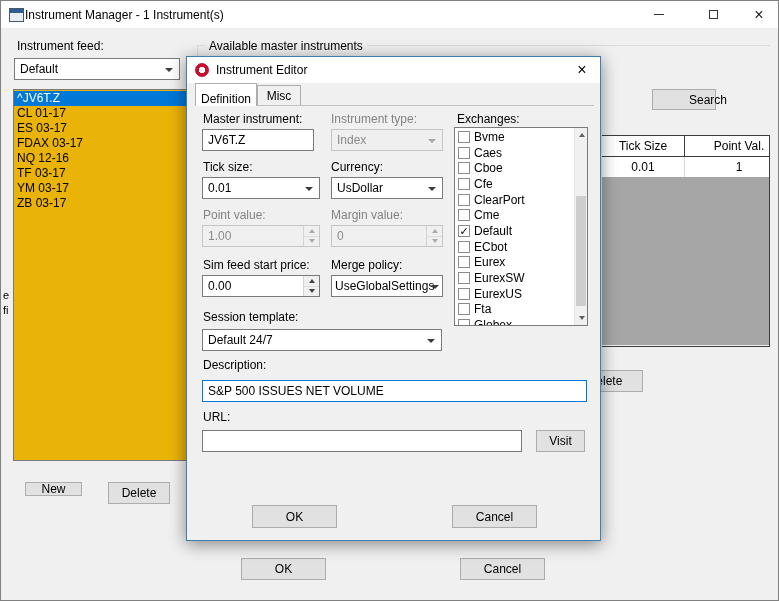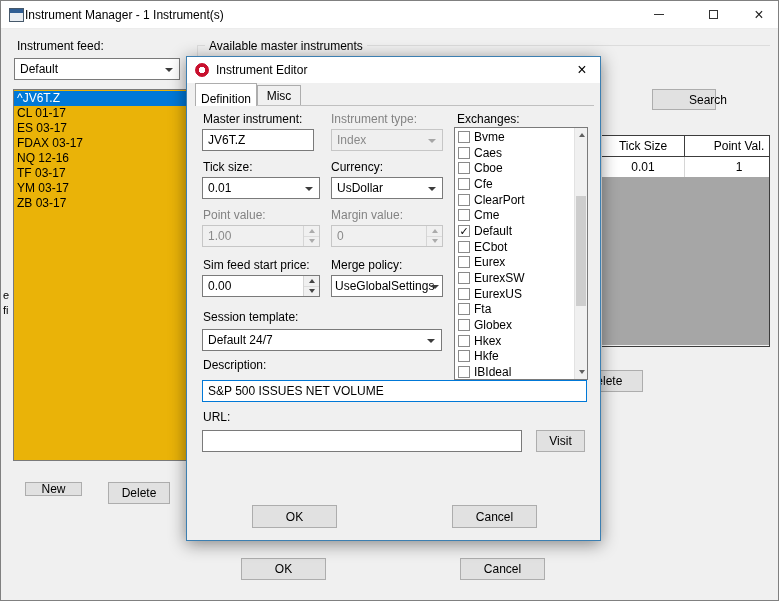--- a/index.html
+++ b/index.html
@@ -90,21 +90,21 @@
              background:radial-gradient(circle at 50% 50%, #fff 0 3px, #c8102e 3px 7px, transparent 7px); }
   .dlg-title { margin-left:7px; }
   .dlg-close { position:absolute; right:3px; top:1px; width:30px; height:24px;
                display:flex; align-items:center; justify-content:center; font-size:16px; }
   .tab { position:absolute; display:flex; align-items:center; justify-content:center;
          border:1px solid #adadad; border-bottom:none; background:#f0f0f0; }
   .tab.active { background:#fff; z-index:2; }
   .tab-underline { position:absolute; left:8px; top:48px; width:399px; height:1px; background:#c0c0c0; }
 
   
-  .ex-list { position:absolute; left:267px; top:70px; width:134px; height:253px;
+  .ex-list { position:absolute; left:267px; top:70px; width:134px; height:199px;
              background:#fff; border:1px solid #7a7a7a; }
   .ex-items { position:absolute; left:0; top:0; bottom:0; right:13px; overflow:hidden; padding-top:1px; }
   .ex-row { height:15.7px; display:flex; align-items:center; }
   .cb { width:12px; height:12px; flex:none; margin:0 4px 0 3px; background:#fff;
         border:1px solid #8a8a8a; font-size:11px; line-height:10px; text-align:center; color:#000; }
   .ex-lbl { white-space:nowrap; }
   .sb { position:absolute; top:0; right:0; bottom:0; width:13px; background:#f0f0f0;
         border-left:1px solid #e2e2e2; }
   .sb-up,.sb-down { position:absolute; left:0; width:13px; height:14px; display:flex;
                     align-items:center; justify-content:center; }

